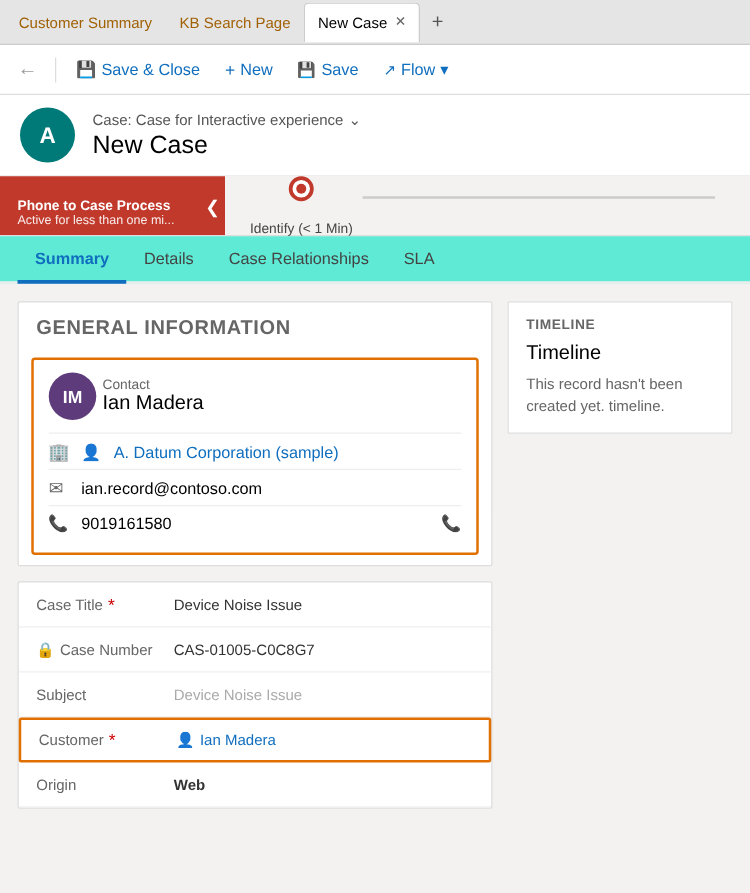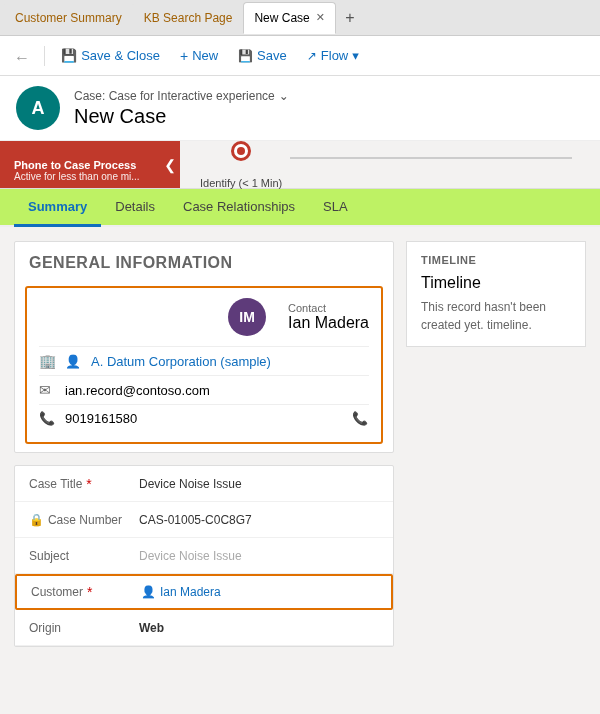--- a/index.html
+++ b/index.html
@@ -193,21 +193,21 @@
       height: 2px;
       background: #ccc;
       flex: 1;
       margin: 0 8px;
       margin-bottom: 14px;
     }
 
     
     .nav-tabs {
       display: flex;
-      background: #bef264;
+      background: #5eead4;
       border-bottom: 2px solid #eee;
       padding: 0 14px;
       gap: 0;
     }
     .nav-tab {
       padding: 10px 14px;
       font-size: 13px;
       color: #444;
       cursor: pointer;
       border-bottom: 3px solid transparent;
@@ -262,23 +262,22 @@
     
     .contact-card {
       border: 2px solid #e07000;
       border-radius: 3px;
       margin: 8px 10px;
       padding: 10px 12px;
     }
     .contact-header {
       display: flex;
       align-items: center;
-      gap: 22px;
+      gap: 5px;
       margin-bottom: 10px;
-      justify-content: flex-end;
     }
     .contact-avatar {
       width: 38px;
       height: 38px;
       border-radius: 50%;
       background: #5e3b7a;
       display: flex;
       align-items: center;
       justify-content: center;
       color: white;

